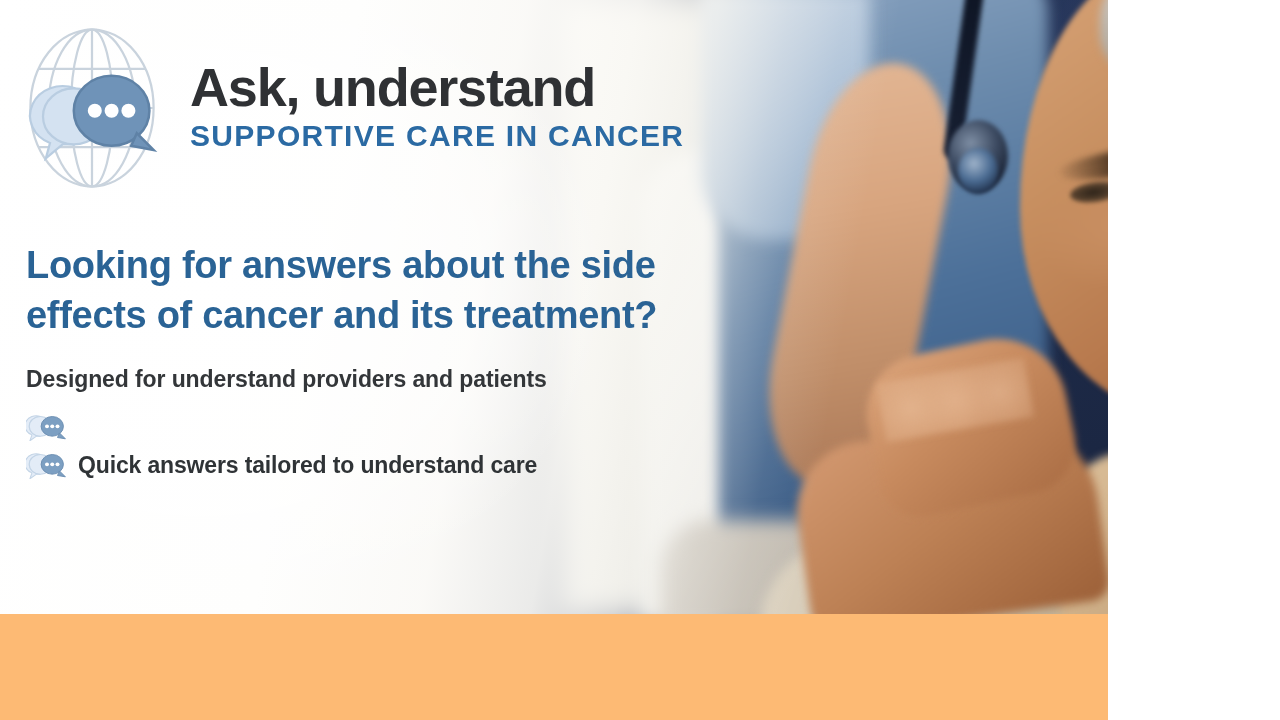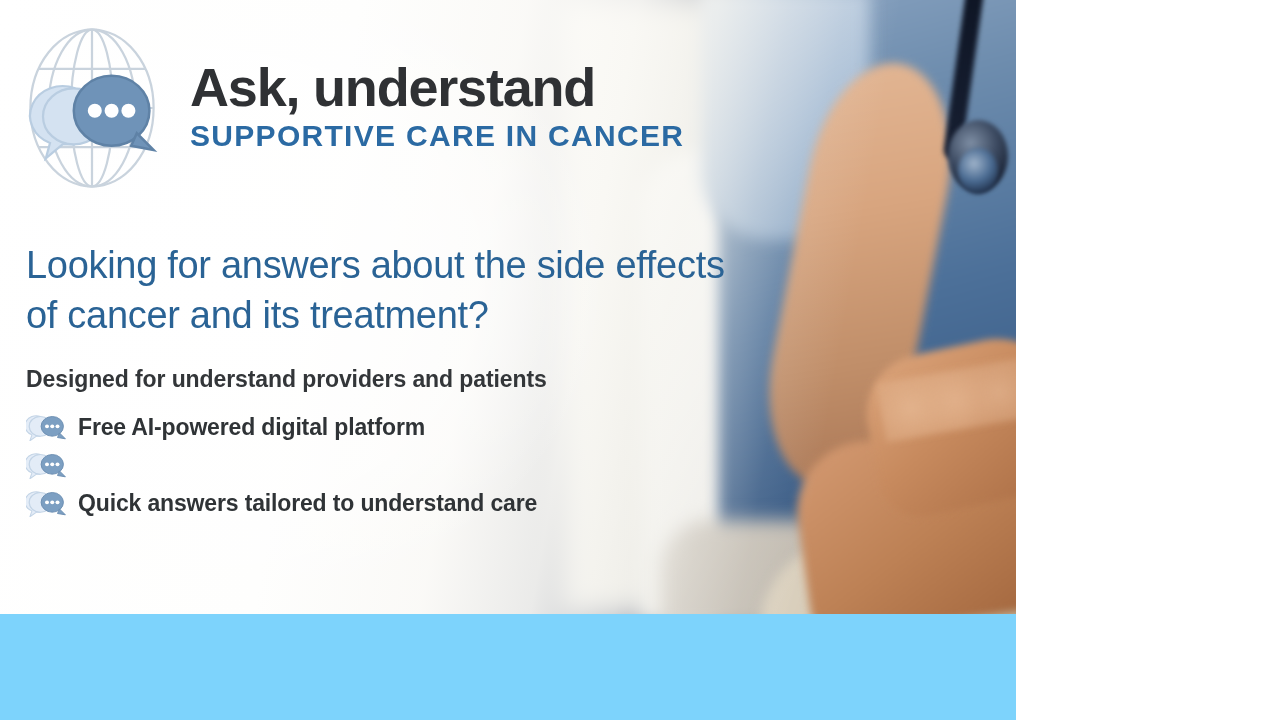--- a/index.html
+++ b/index.html
@@ -7,24 +7,24 @@
     margin: 0;
     padding: 0;
     background: #ffffff;
   }
   body {
     font-family: "Liberation Sans", sans-serif;
   }
 
   #banner {
     position: relative;
-    width: 1016px;
+    width: 1108px;
     height: 720px;
     overflow: hidden;
-    background: #7dd3fc;
+    background: #fdba74;
   }
 
   
   .photo {
     position: absolute;
     left: 0; top: 0;
     width: 1280px;
     height: 614px;
     overflow: hidden;
     background: #1d2b4d;
@@ -283,21 +283,21 @@
   }
 
   
   .headline {
     position: absolute;
     left: 26px;
     top: 240px;
     width: 700px;
     font-family: "Liberation Sans", sans-serif;
     font-size: 38px;
-    font-weight: normal;
+    font-weight: bold;
     line-height: 1.32;
     color: #2a6395;
     letter-spacing: -0.3px;
   }
 
   
   .subhead {
     position: absolute;
     left: 26px;
     top: 366px;
@@ -445,32 +445,20 @@
         <div class="logo-title">Ask, understand</div>
         <div class="logo-sub">SUPPORTIVE CARE IN CANCER</div>
       </div>
     </div>
 
     <div class="headline">Looking for answers about the side effects of cancer and its treatment?</div>
 
     <div class="subhead">Designed for understand providers and patients</div>
 
     <ul class="bullets">
-      <li class="bullet">
-        <svg class="bullet-icon" viewBox="0 0 64 42">
-          <path d="M22 5 a17 15 0 1 0 0 30 h-6 l-10 7 l3 -9 a17 15 0 0 1 13 -28 z" fill="#e3ecf7" stroke="#c3d4e6" stroke-width="1.6"></path>
-          <ellipse cx="22" cy="20" rx="17" ry="15" fill="#e3ecf7" stroke="#c3d4e6" stroke-width="1.6"></ellipse>
-          <ellipse cx="40" cy="20" rx="17" ry="15" fill="#7c9fc2" stroke="#6a8db1" stroke-width="1.4"></ellipse>
-          <path d="M51 30 l9 9 l-12 -2 z" fill="#7c9fc2" stroke="#6a8db1" stroke-width="1.4"></path>
-          <circle cx="32" cy="20" r="3" fill="#ffffff"></circle>
-          <circle cx="40" cy="20" r="3" fill="#ffffff"></circle>
-          <circle cx="48" cy="20" r="3" fill="#ffffff"></circle>
-        </svg>
-        <span class="bullet-text">Free AI-powered digital platform</span>
-      </li>
       <li class="bullet">
         <svg class="bullet-icon" viewBox="0 0 64 42">
           <path d="M22 5 a17 15 0 1 0 0 30 h-6 l-10 7 l3 -9 a17 15 0 0 1 13 -28 z" fill="#e3ecf7" stroke="#c3d4e6" stroke-width="1.6"></path>
           <ellipse cx="22" cy="20" rx="17" ry="15" fill="#e3ecf7" stroke="#c3d4e6" stroke-width="1.6"></ellipse>
           <ellipse cx="40" cy="20" rx="17" ry="15" fill="#7c9fc2" stroke="#6a8db1" stroke-width="1.4"></ellipse>
           <path d="M51 30 l9 9 l-12 -2 z" fill="#7c9fc2" stroke="#6a8db1" stroke-width="1.4"></path>
           <circle cx="32" cy="20" r="3" fill="#ffffff"></circle>
           <circle cx="40" cy="20" r="3" fill="#ffffff"></circle>
           <circle cx="48" cy="20" r="3" fill="#ffffff"></circle>
         </svg>

